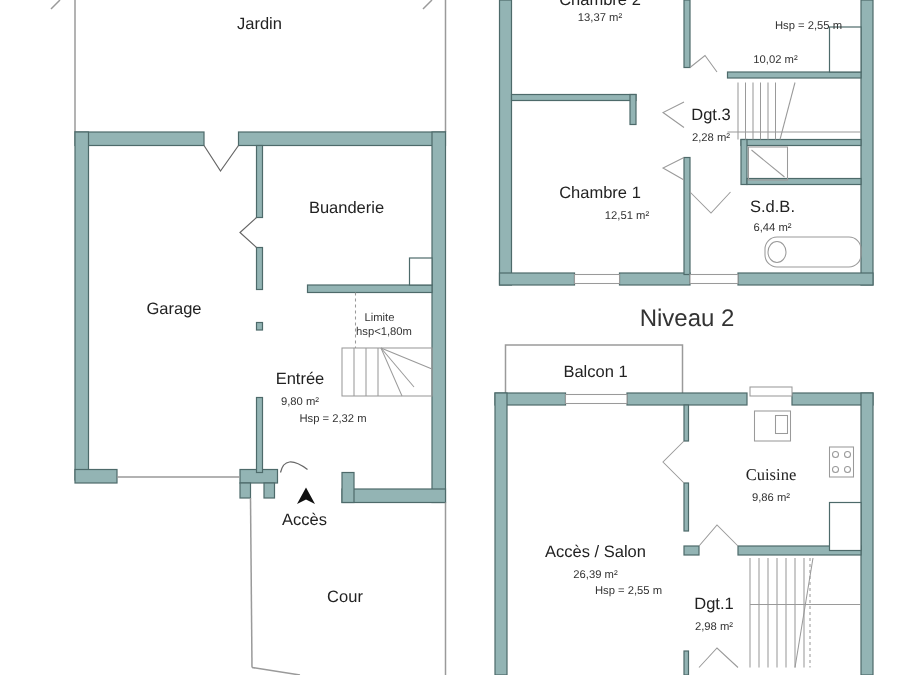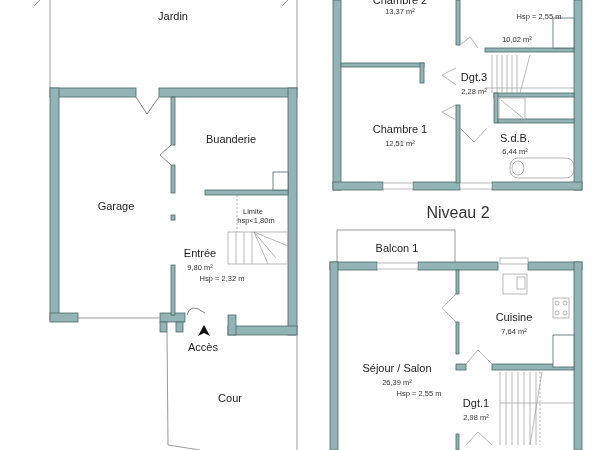--- a/index.html
+++ b/index.html
@@ -183,25 +183,25 @@
 <div class="lbl name" style="left:203px;top:341px;">Accès</div>
 <div class="lbl name" style="left:230px;top:392px;">Cour</div>
 
 <div class="lbl name" style="left:400px;top:-6px;">Chambre 2</div>
 <div class="lbl area" style="left:400px;top:7px;">13,37 m²</div>
 <div class="lbl area" style="left:517px;top:15px;margin-top:20px;">10,02 m²</div>
 <div class="lbl hsp" style="left:517px;top:12px;">Hsp = 2,55 m</div>
 <div class="lbl name" style="left:474px;top:71px;">Dgt.3</div>
 <div class="lbl area" style="left:474px;top:87px;">2,28 m²</div>
 <div class="lbl name" style="left:400px;top:123px;">Chambre 1</div>
-<div class="lbl area" style="left:400px;top:139px;">12,51 m²</div>
+<div class="lbl area" style="left:418px;top:139px;">12,51 m²</div>
 <div class="lbl name" style="left:515px;top:132px;">S.d.B.</div>
 <div class="lbl area" style="left:515px;top:147px;">6,44 m²</div>
 <div class="lbl niveau" style="left:458px;top:204px;">Niveau 2</div>
 
 <div class="lbl name" style="left:397px;top:242px;">Balcon 1</div>
-<div class="lbl name" style="left:514px;top:311px;">Cuisine</div>
-<div class="lbl area" style="left:514px;top:327px;">7,64 m²</div>
-<div class="lbl name" style="left:397px;top:362px;">Séjour / Salon</div>
+<div class="lbl name" style="left:514px;top:311px;font-family:Liberation Serif, serif;">Cuisine</div>
+<div class="lbl area" style="left:514px;top:327px;">9,86 m²</div>
+<div class="lbl name" style="left:397px;top:362px;">Accès / Salon</div>
 <div class="lbl area" style="left:397px;top:378px;">26,39 m²</div>
 <div class="lbl hsp" style="left:397px;top:389px;">Hsp = 2,55 m</div>
 <div class="lbl name" style="left:476px;top:397px;">Dgt.1</div>
 <div class="lbl area" style="left:476px;top:413px;">2,98 m²</div>
 
 </body></html>

